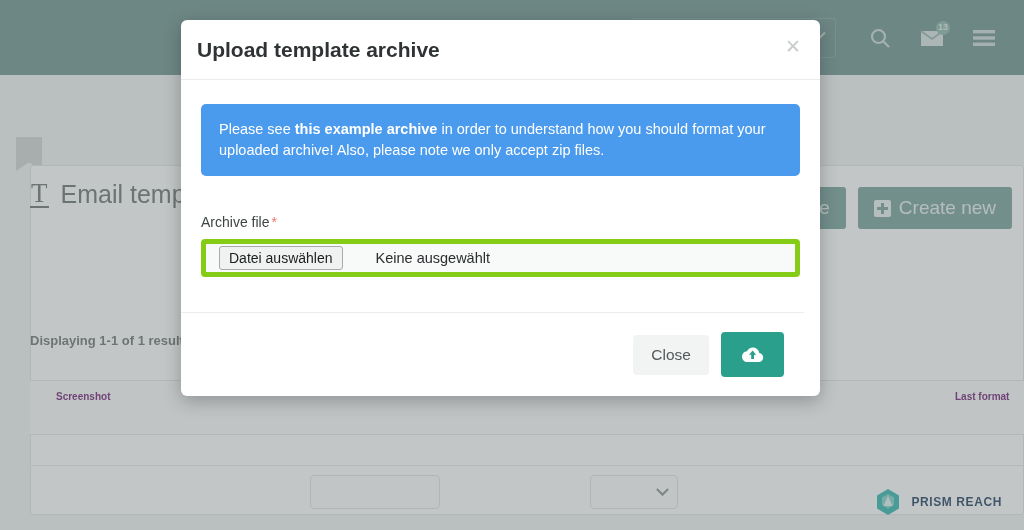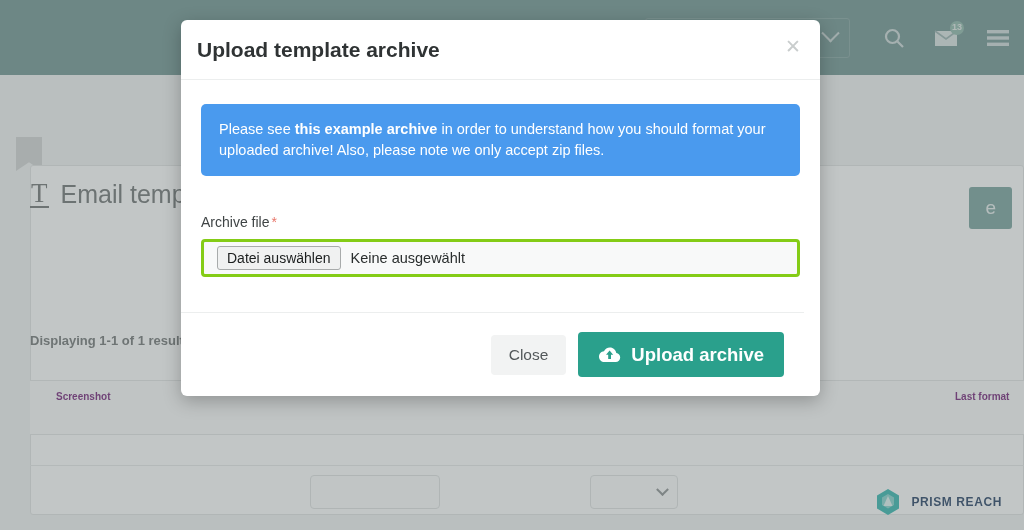--- a/index.html
+++ b/index.html
@@ -14,21 +14,21 @@
   
   #page-bg { position: absolute; inset: 0; }
 
   .topbar {
     position: absolute; left: 0; top: 0; width: 1024px; height: 75px;
     background: #6d9592;
   }
   .topbar-inner {
     position: absolute; right: 0; top: 0; height: 75px;
     display: flex; align-items: center; gap: 0;
-    padding-right: 0;
+    padding-right: 14px;
   }
   .tb-select {
     width: 205px; height: 40px;
     border: 1px solid #86a7a4;
     border-radius: 3px;
     display: flex; align-items: center; justify-content: flex-end;
     padding-right: 12px;
     margin-right: 18px;
   }
   .chev {
@@ -196,36 +196,36 @@
   .alert b { font-weight: bold; }
   .field-label {
     margin-top: 38px;
     font-size: 14px; color: #3f4445;
   }
   .req { color: #e8766a; margin-left: 2px; }
   .file-box {
     margin-top: 9px;
     height: 38px;
     background: #f8f9f9;
-    border: 3px solid #84cc16;
+    border: 5px solid #84cc16;
     border-radius: 4px;
     display: flex; align-items: center;
     padding: 0 0 0 13px;
     gap: 10px;
   }
   .file-btn {
     background: #f0f1f1;
     border: 1px solid #a8abab;
     border-radius: 3px;
     font-size: 14px; color: #1b1e1e;
     padding: 3px 9px;
     font-family: "Liberation Sans", sans-serif;
     cursor: pointer;
   }
-  .file-name { font-size: 14.5px; color: #2a2e2e; }
+  .file-name { font-size: 14.5px; color: #2a2e2e; margin-left: 23px; }
 
   .modal-foot {
     position: absolute; left: 0; right: 16px; bottom: 0;
     height: 84px;
     border-top: 1px solid #eceeee;
     display: flex; align-items: center; justify-content: flex-end;
     gap: 12px;
     padding-right: 20px;
   }
   .btn-close {
@@ -286,20 +286,24 @@
 
       <div class="page-head">
         <span class="t-icon">T</span>
         <span class="page-title">Email templates</span>
       </div>
 
       <div class="head-btns">
         <button class="tealbtn">
           <span>e</span>
         </button>
+        <button class="tealbtn">
+          <span class="plusbox"></span>
+          <span>Create new</span>
+        </button>
       </div>
 
       <div class="displaying">Displaying 1-1 of 1 result</div>
 
       <div class="table-head">
         <span class="th th-screenshot">Screenshot</span>
         <span class="th th-lastupd">Last format</span>
       </div>
 
       <div class="filters">
@@ -348,17 +352,16 @@
       </div>
     </div>
 
     <div class="modal-foot">
       <button class="btn-close">Close</button>
       <button class="btn-upload">
         <svg width="23" height="19" viewBox="0 0 23 19" fill="#ffffff">
           <path d="M18.3 8.1C17.9 4.9 15.2 2.4 11.9 2.4c-2.6 0-4.9 1.6-5.9 3.9C3.1 6.6 1 8.9 1 11.7c0 3 2.4 5.4 5.4 5.4h11.3c2.5 0 4.5-2 4.5-4.5 0-2.3-1.7-4.2-3.9-4.5z"></path>
           <path d="M11.6 5.6l3.6 4.1h-2.2v4.2h-2.8V9.7H8z" fill="#2aa08c"></path>
         </svg>
-        <span>Upload archive</span>
       </button>
     </div>
   </div>
 </div>
 
 </body></html>

